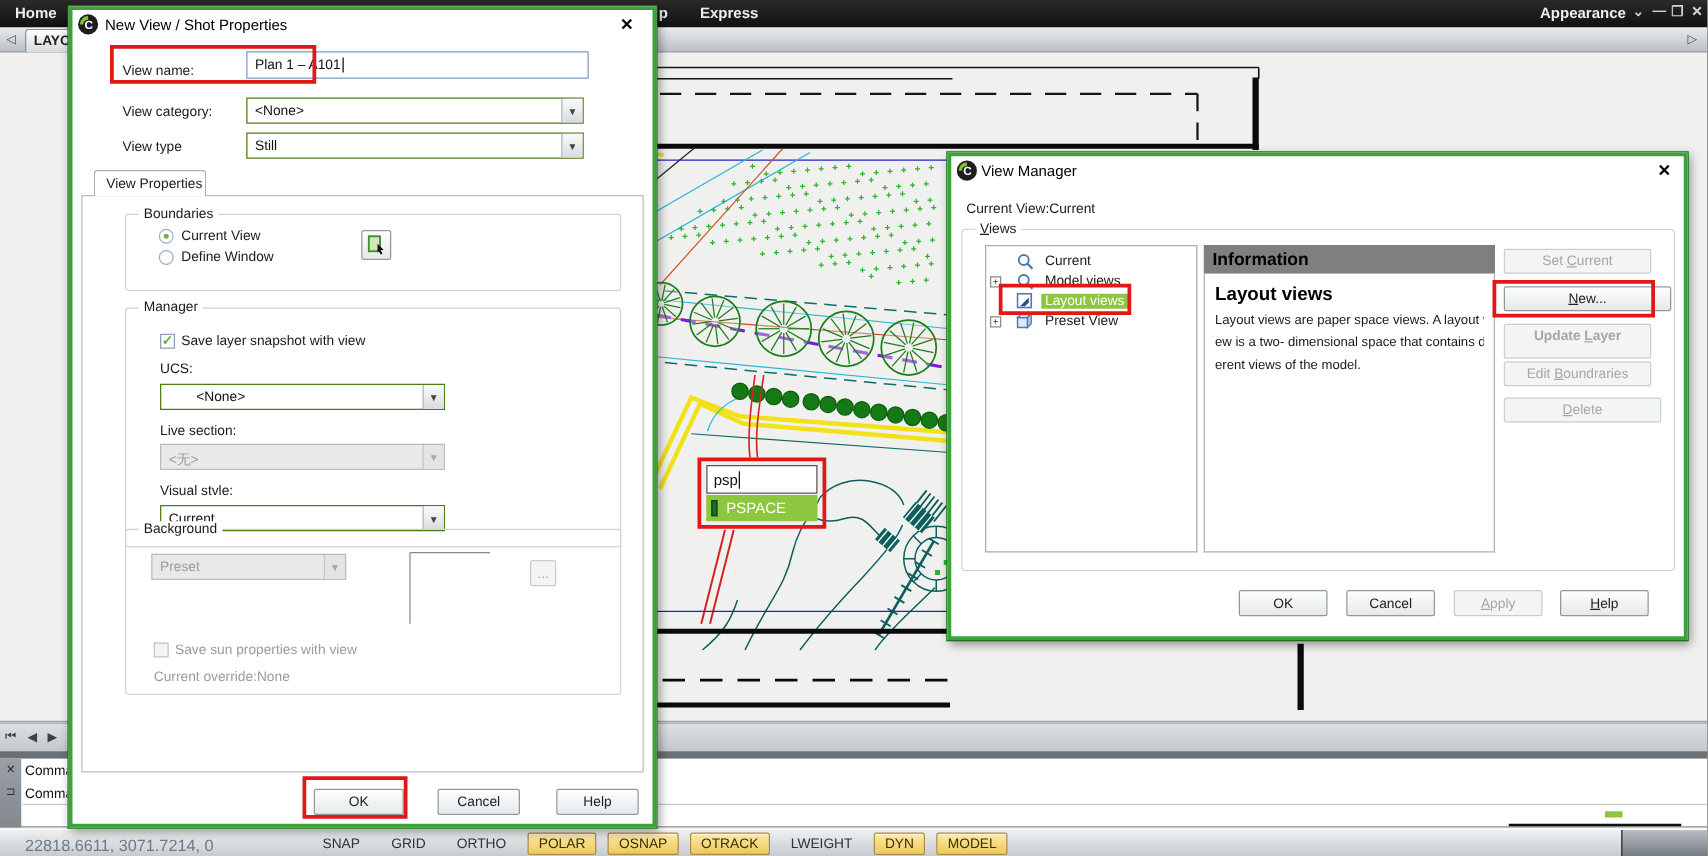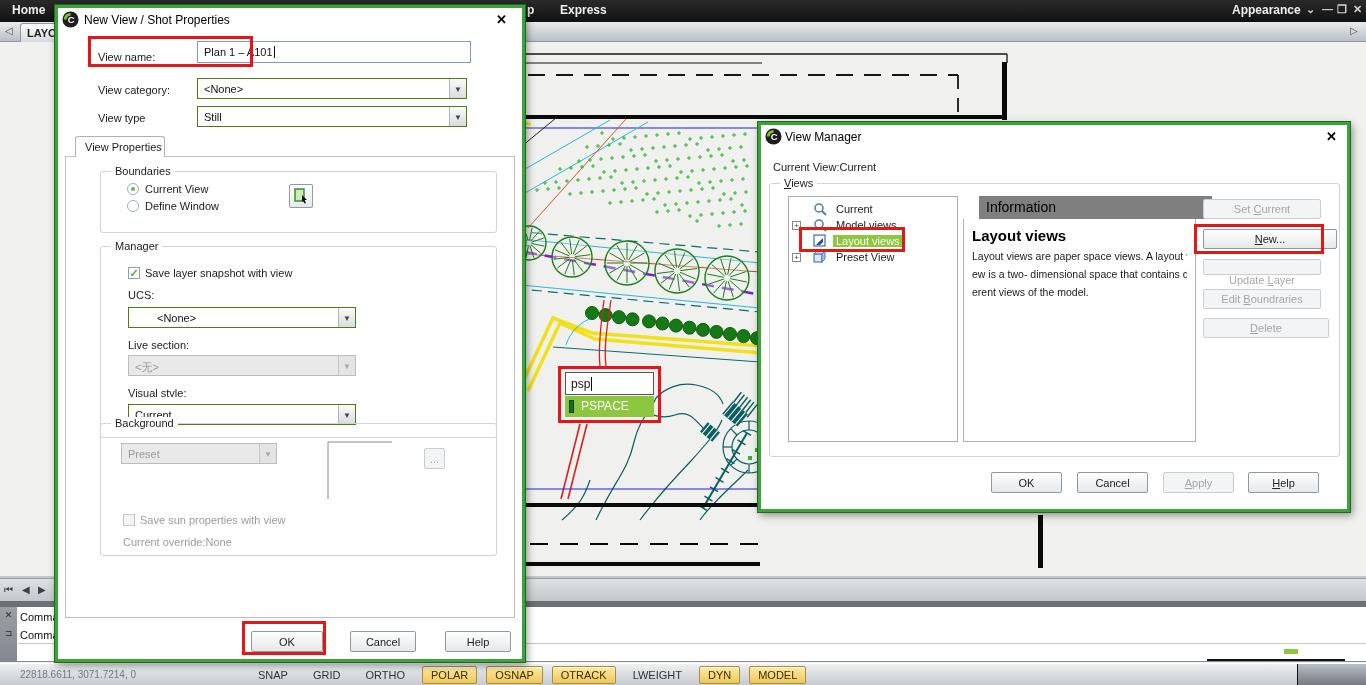--- a/index.html
+++ b/index.html
@@ -24,21 +24,21 @@
   .darkbar{left:0;top:601px;width:1366px;height:6px;background:#6b7075;z-index:2;}
   .cmdarea{left:0;top:607px;width:1366px;height:55px;background:#fff;border-bottom:1px solid #8a8f93;z-index:2;}
   .cmdbar{position:absolute;left:0;top:0;width:17px;height:55px;background:linear-gradient(#9aa0a5,#82888d);color:#2d2d2d;font-size:9px;text-align:center;}
   .cmdline{position:absolute;left:20px;font-size:11px;color:#111;white-space:nowrap;overflow:hidden;width:34px;}
   .cmdsep{position:absolute;left:18px;top:36px;width:1348px;border-top:1px solid #c9c9c9;}
   .greendash{position:absolute;left:1284px;top:42px;width:14px;height:5px;background:#8dc63f;}
   .blackseg{position:absolute;left:1207px;top:52px;width:138px;height:2px;background:#111;}
 
   
   .statusbar{left:0;top:663px;width:1366px;height:22px;background:linear-gradient(#eef0f1,#c6cbcf);border-top:1px solid #fff;z-index:2;}
-  .coords{position:absolute;left:20px;top:5px;font-size:10px;color:#6d7b88;}
+  .coords{position:absolute;left:20px;top:5px;font-size:13px;color:#6d7b88;}
   .toggles{position:absolute;left:250px;top:2px;height:18px;display:flex;gap:9px;align-items:center;}
   .tg{font-size:11px;color:#2f3338;padding:2px 8px;border-radius:2px;white-space:nowrap;}
   .tg.on{background:linear-gradient(#fdeaa6,#f0c75a);border:1px solid #a98f3d;box-shadow:inset 0 1px 1px rgba(255,255,255,.7);color:#3a3000;}
   .tray{position:absolute;left:1297px;top:0;width:69px;height:22px;background:linear-gradient(#b9bfc5,#70777d);border-left:1px solid #111;}
 
   
   .dialog{background:#fff;border:3px solid #3da23a;box-shadow:0 0 0 1px #1f6b1d,2px 3px 8px rgba(0,0,0,.45);}
   .dlg-title{position:absolute;left:6px;top:4px;font-size:12px;color:#000;}
   .dlg-close{position:absolute;font-size:13px;font-weight:bold;color:#000;cursor:default;}
   .logo{position:absolute;width:17px;height:17px;}
@@ -70,21 +70,21 @@
   .tabpanel{position:absolute;left:7px;top:148px;width:450px;height:462px;border:1px solid #b8bec4;background:#fff;}
 
   
   .vm{left:758px;top:122px;width:592px;height:390px;z-index:5;position:absolute;}
   .tree{position:absolute;border:1px solid #a7adb3;background:#fff;overflow:hidden;}
   .trow{position:relative;height:16px;font-size:11px;color:#1a1a1a;white-space:nowrap;}
   .trow .exp{position:absolute;left:3px;top:4px;width:9px;height:9px;border:1px solid #888;background:#fff;font-size:8px;line-height:7px;text-align:center;color:#333;}
   .trow .ticon{position:absolute;left:24px;top:1px;}
   .trow .tlabel{position:absolute;left:44px;top:2px;padding:0 3px;}
   .trow .tlabel.sel{background:#8dc63f;color:#fff;}
-  .infohead{position:absolute;background:#7f7f7f;font-size:14px;font-weight:normal;color:#000;padding:3px 0 0 7px;margin-left:16px;}
+  .infohead{position:absolute;background:#7f7f7f;font-size:14px;font-weight:bold;color:#000;padding:3px 0 0 7px;}
   .infobody{position:absolute;border:1px solid #b0b0b0;border-top:none;background:#fff;}
   .infobody h2{margin:8px 0 4px 8px;font-size:15px;color:#000;}
   .infobody p{margin:2px 8px;font-size:10.5px;line-height:16px;color:#1a1a1a;white-space:nowrap;overflow:hidden;}
 
   
   .psp{left:558px;top:366px;width:103px;height:57px;z-index:6;position:absolute;border:3px solid #e21717;background:transparent;}
   .psp .in{position:absolute;left:4px;top:3px;width:89px;height:23px;border:1px solid #555;background:#fff;font-size:12px;color:#111;padding:4px 0 0 5px;}
   .psp .sug{position:absolute;left:4px;top:27px;width:89px;height:21px;background:#8dc63f;color:#fff;font-size:12px;padding:3px 0 0 16px;}
   .psp .flag{position:absolute;left:8px;top:31px;width:5px;height:13px;background:#1c6b2a;border:1px solid #0d4418;}
 </style>
@@ -512,21 +512,21 @@
     <div class="infobody" style="left:202px;top:94px;width:233px;height:223px">
       <h2>Layout views</h2>
       <p>Layout views are paper space views. A layout vi</p>
       <p>ew is a two- dimensional space that contains diff</p>
       <p>erent views of the model.</p>
     </div>
 
     <div id="vm-side-buttons">
         <div class="btn dis" style="left: 442px; top: 74px; width: 118px; height: 20px; padding-top: 3px;">Set <u>C</u>urrent</div>
         <div class="btn" style="left: 442px; top: 104px; width: 134px; height: 20px; padding-top: 3px;"><u>N</u>ew...</div>
-        <div class="btn dis" style="left: 442px; top: 134px; width: 118px; height: 16px; padding-top: 14px;">Update <u>L</u>ayer</div>
+        <div class="btn dis" style="left: 442px; top: 134px; width: 118px; height: 28px; padding-top: 3px; font-weight: bold;">Update <u>L</u>ayer</div>
         <div class="btn dis" style="left: 442px; top: 164px; width: 118px; height: 20px; padding-top: 3px;">Edit <u>B</u>oundraries</div>
         <div class="btn dis" style="left: 442px; top: 193px; width: 126px; height: 20px; padding-top: 3px;"><u>D</u>elete</div>
       </div>
     <div id="vm-bottom-buttons">
         <div class="btn" style="left: 230px; top: 347px; width: 71px; height: 21px;">OK</div>
         <div class="btn" style="left: 316px; top: 347px; width: 71px; height: 21px;">Cancel</div>
         <div class="btn dis" style="left: 402px; top: 347px; width: 71px; height: 21px;"><u>A</u>pply</div>
         <div class="btn" style="left: 487px; top: 347px; width: 71px; height: 21px;"><u>H</u>elp</div>
       </div>
   </div>

